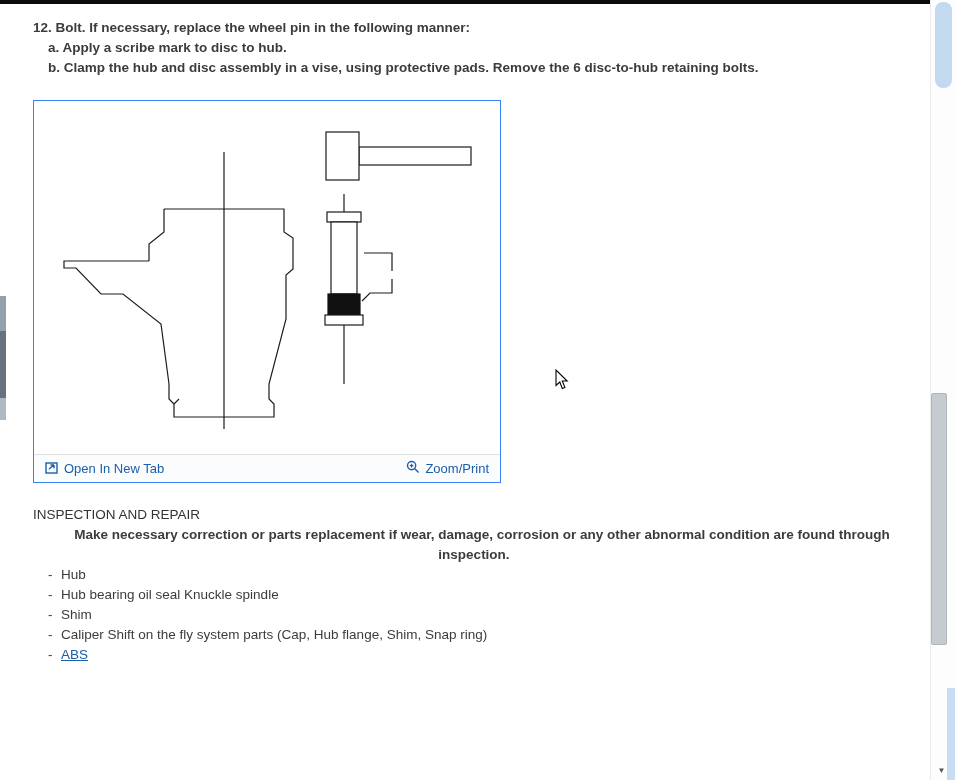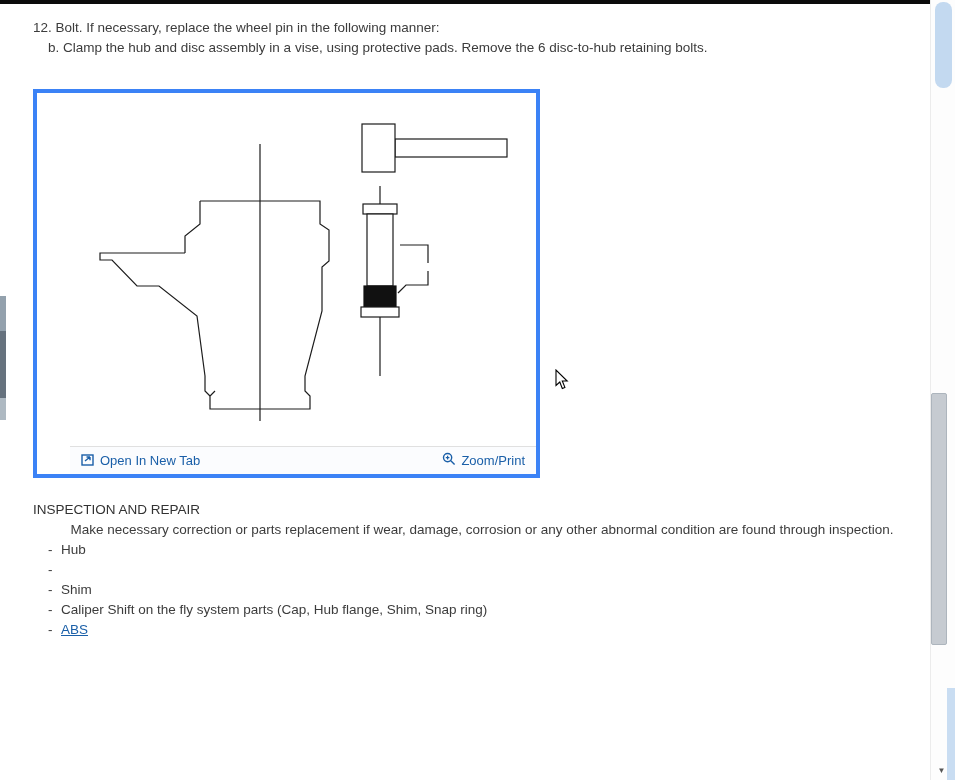--- a/index.html
+++ b/index.html
@@ -4,24 +4,24 @@
 <style>
   html,body{margin:0;padding:0;background:#e9e9e9;}
   .page{
     position:relative;width:955px;height:780px;background:#ffffff;overflow:hidden;
     font-family:"Liberation Sans","DejaVu Sans",sans-serif;font-size:13.5px;color:#3c3c3c;
   }
   .top-edge{position:absolute;top:0;left:0;width:100%;height:4px;background:#0b0b0b;}
   .left-sliver{position:absolute;left:0;top:296px;width:6px;height:124px;
     background:linear-gradient(#93a1ad 0 28%, #66727e 28% 82%, #aeb9c2 82% 100%);}
   .content{position:absolute;top:18px;left:33px;width:882px;}
-  p{margin:0;line-height:20px;}
+  p{margin:0;line-height:20px;font-weight:bold;}
   .sub{margin-left:15px;}
 
-  .figure-box{width:466px;border:4px solid #3b82f6;margin-top:31px;background:#fff;padding-left:33px;}
+  .figure-box{width:466px;border:1px solid #3b82f6;margin-top:22px;background:#fff;}
   .figure-canvas{height:353px;position:relative;}
   .figure-canvas svg{display:block;}
   .figure-footer{height:27px;border-top:1px solid #e0e0e0;display:flex;justify-content:space-between;
     align-items:center;padding:0 11px;background:#fbfcfe;}
   .fig-link{display:flex;align-items:center;gap:5px;color:#1a5fa8;font-size:13px;text-decoration:none;cursor:pointer;}
   .fig-link svg{flex:none;}
 
   .step13{margin-top:36px;}
   .insp-heading{margin:22px 0 0 0;font-weight:normal;color:#333;font-size:13.5px;line-height:20px;}
   .insp-body1{text-indent:16px;text-align:center;}
@@ -41,20 +41,21 @@
 </style>
 </head>
 <body>
 
 <div class="page">
   <div class="top-edge"></div>
   <div class="left-sliver"></div>
 
   <div class="content">
     <p>12. Bolt. If necessary, replace the wheel pin in the following manner:</p>
+    <p class="sub">a. Apply a scribe mark to disc to hub.</p>
     <p class="sub">b. Clamp the hub and disc assembly in a vise, using protective pads. Remove the 6 disc-to-hub retaining bolts.</p>
 
     <div class="figure-box">
       <div class="figure-canvas">
         <svg width="464" height="353" viewBox="0 0 464 353" fill="none" stroke="#1c1c1c" stroke-width="1.2">
 
           <line x1="190" y1="51" x2="190" y2="328"></line>
 
           <path d="M130,108 H250 V131 L259,137 V168 L252,174 V218 L235,283 V298 L240,303 V316 H140 V303 L145,298"></path>
           <path d="M130,108 V131 L115,143 V160"></path>
@@ -103,20 +104,21 @@
 
     <ul class="parts-list">
       <li>
         <span class="dash">-</span>
           <span class="parts-link"></span>
           <span>Hub</span>
       </li>
       <li>
         <span class="dash">-</span>
           <span class="parts-link"></span>
+          <span>Hub bearing oil seal Knuckle spindle</span>
       </li>
       <li>
         <span class="dash">-</span>
           <span class="parts-link"></span>
           <span>Shim</span>
       </li>
       <li>
         <span class="dash">-</span>
           <span class="parts-link"></span>
           <span>Caliper Shift on the fly system parts (Cap, Hub flange, Shim, Snap ring)</span>

